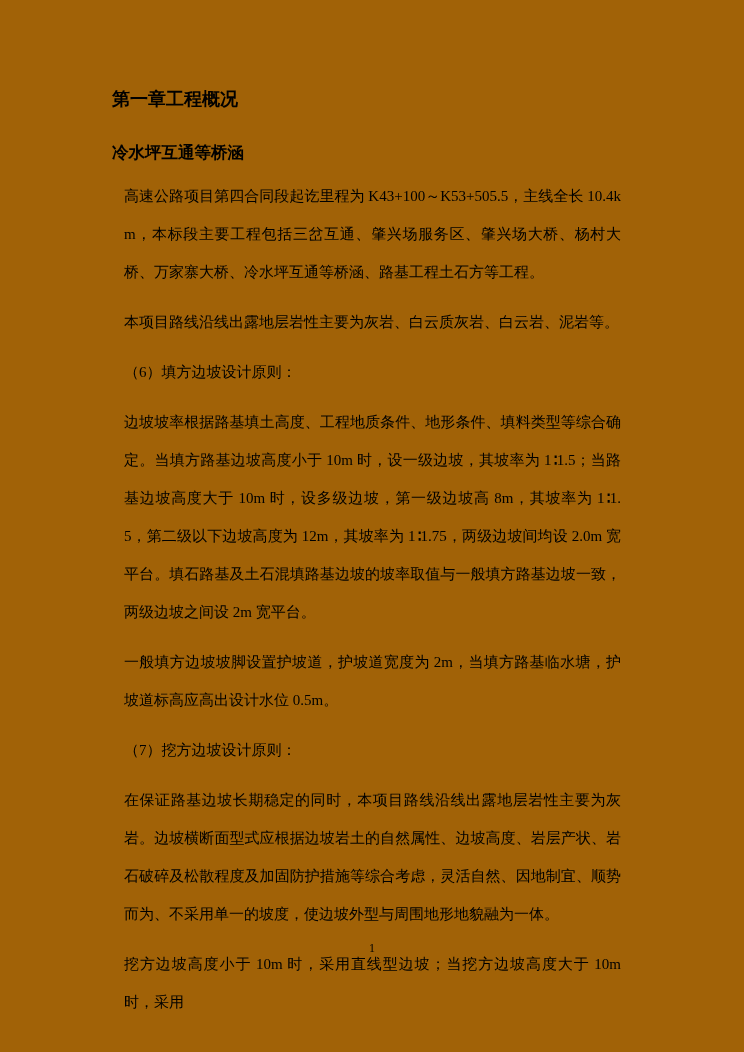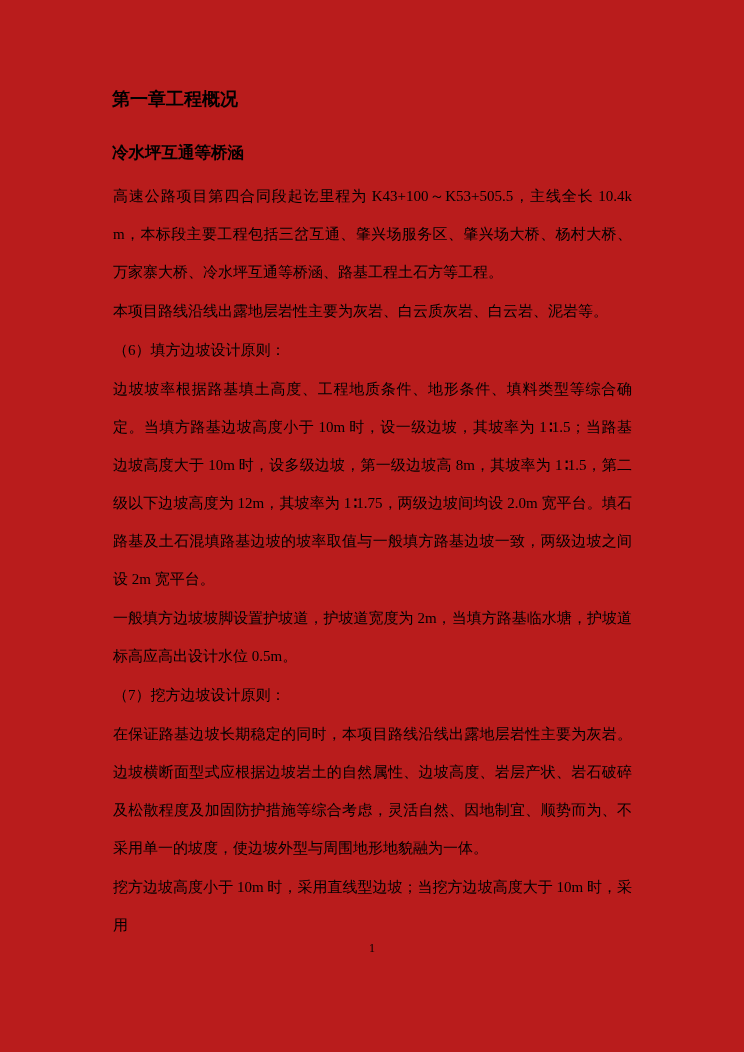--- a/index.html
+++ b/index.html
@@ -4,21 +4,21 @@
 <style>
   html, body {
     margin: 0;
     padding: 0;
     background: #ffffff;
   }
   .page {
     position: relative;
     width: 744px;
     height: 1052px;
-    background: #b91c1c;
+    background: #a16207;
     box-sizing: border-box;
     padding: 88px 111px 0 112px;
     font-family: "Liberation Serif", "DejaVu Serif", serif;
     color: #000000;
     overflow: hidden;
   }
   .chapter-heading {
     font-size: 18px;
     font-weight: bold;
     line-height: 1.25;
@@ -27,21 +27,21 @@
   .section-heading {
     font-size: 16.5px;
     font-weight: bold;
     line-height: 1.25;
     margin: 0 0 14px 0;
   }
   .body-paragraph {
     font-size: 15px;
     line-height: 38px;
     text-align: justify;
-    margin: 1px;
+    margin: 12px;
     word-break: break-all;
   }
   .page-number {
     position: absolute;
     top: 942px;
     left: 0;
     width: 744px;
     text-align: center;
     font-size: 12px;
     line-height: 1;

